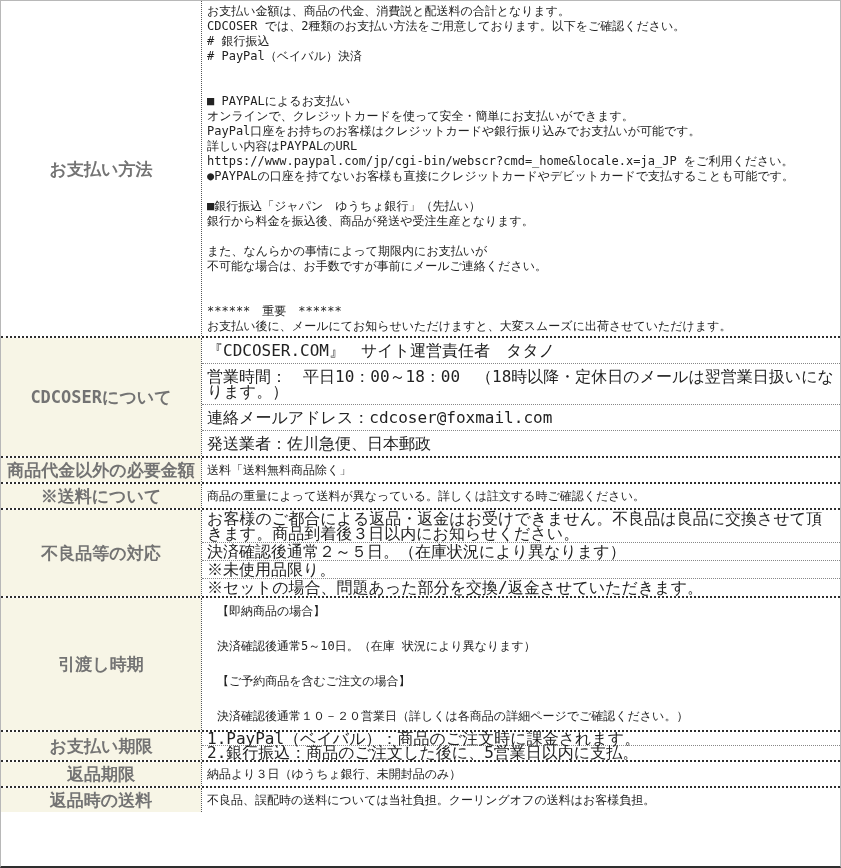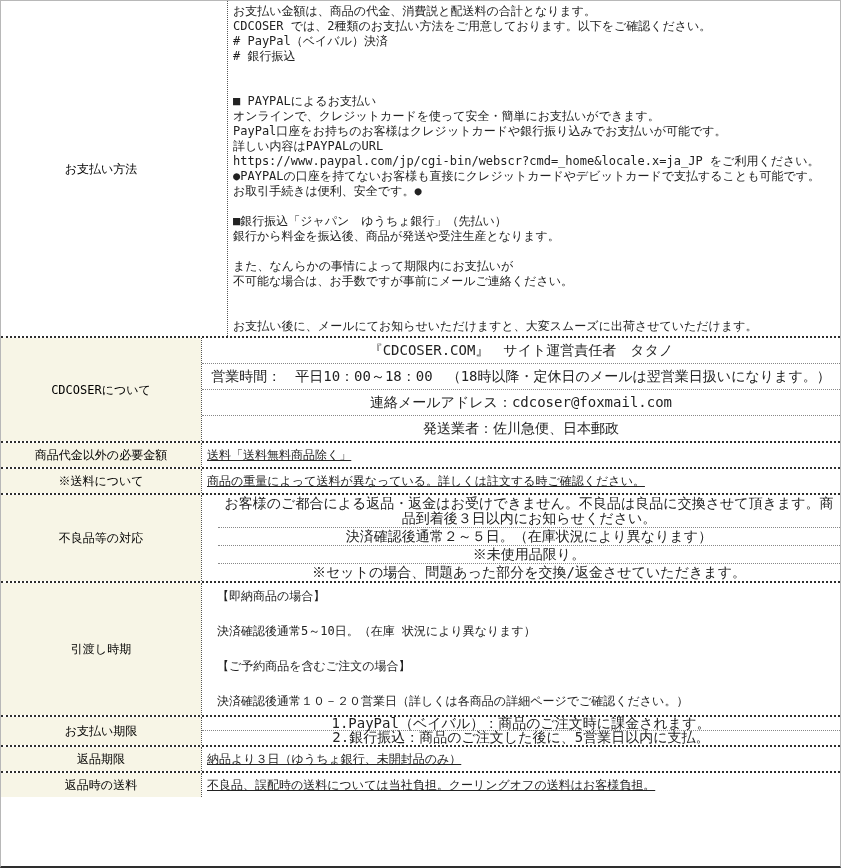--- a/index.html
+++ b/index.html
@@ -23,76 +23,76 @@
   }
   .row{display:flex;align-items:stretch;}
   .row + .row{border-top:2px dotted var(--border-dark);}
   .cell.label{
     flex:0 0 200px;
     width:200px;
     display:flex;
     align-items:center;
     justify-content:center;
     text-align:center;
-    font-weight:normal;
-    font-size:12px;
+    font-weight:bold;
+    font-size:17px;
     line-height:16px;
     padding:2px 6px;
     background:var(--label-bg);
-    color:#000000;
+    color:#737373;
   }
   .cell.label.label-white{background:#fff;}
   .cell.content{
     flex:1 1 auto;
     min-width:0;
     border-left:1px dotted #555;
     font-size:12px;
     color:var(--text);
     overflow-wrap:anywhere;
   }
-  .pad{padding:4px 5px;line-height:16px;text-decoration:underline;}
-  .pay-lines{padding:3px 5px 2px 5px;margin-left:26px;}
+  .pad{padding:4px 5px;line-height:16px;}
+  .pay-lines{padding:3px 5px 2px 5px;}
   .ln{min-height:15px;line-height:15px;font-size:12px;white-space:normal;}
   .delivery-lines{padding:5px 5px 4px 15px;}
   .ln-tall{min-height:17.5px;line-height:17.5px;}
-  .subrow{padding:5px 5px;font-size:14px;line-height:15px;text-align:center;}
+  .subrow{padding:5px 5px;font-size:16px;line-height:15px;}
   .subrow + .subrow{border-top:1px dotted var(--border-dot);}
-  .subrow.tight{padding:1px 5px;margin-left:16px;}
+  .subrow.tight{padding:1px 5px;}
   .subrow.xtight{padding:0 5px;line-height:13.5px;}
   .email-bold{font-weight:normal;}
 </style>
 </head>
 <body>
 
 <div class="tbl">
 
   <section class="row">
     <div class="cell label label-white">お支払い方法</div>
     <div class="cell content pay-lines">
         <div class="ln">お支払い金額は、商品の代金、消費説と配送料の合計となります。</div>
         <div class="ln">CDCOSER では、2種類のお支払い方法をご用意しております。以下をご確認ください。</div>
+        <div class="ln"># 銀行振込</div>
         <div class="ln"># PayPal（ベイバル）決済</div>
-        <div class="ln"># 銀行振込</div>
         <div class="ln"></div>
         <div class="ln"></div>
         <div class="ln">■ PAYPALによるお支払い</div>
         <div class="ln">オンラインで、クレジットカードを使って安全・簡単にお支払いができます。</div>
         <div class="ln">PayPal口座をお持ちのお客様はクレジットカードや銀行振り込みでお支払いが可能です。</div>
         <div class="ln">詳しい内容はPAYPALのURL</div>
         <div class="ln">https://www.paypal.com/jp/cgi-bin/webscr?cmd=_home&amp;locale.x=ja_JP をご利用ください。</div>
         <div class="ln">●PAYPALの口座を持てないお客様も直接にクレジットカードやデビットカードで支払することも可能です。</div>
-        <div class="ln">お取引手続きは便利、安全です。●</div>
         <div class="ln"></div>
         <div class="ln">■銀行振込「ジャパン　ゆうちょ銀行」（先払い）</div>
         <div class="ln">銀行から料金を振込後、商品が発送や受注生産となります。</div>
         <div class="ln"></div>
         <div class="ln">また、なんらかの事情によって期限内にお支払いが</div>
         <div class="ln">不可能な場合は、お手数ですが事前にメールご連絡ください。</div>
         <div class="ln"></div>
         <div class="ln"></div>
+        <div class="ln">******　重要　******</div>
         <div class="ln">お支払い後に、メールにてお知らせいただけますと、大変スムーズに出荷させていただけます。</div>
       </div>
   </section>
 
   <section class="row">
     <div class="cell label">CDCOSERについて</div>
     <div class="cell content">
       <div class="subrow">『CDCOSER.COM』　サイト運営責任者　タタノ</div>
       <div class="subrow">営業時間：　平日10：00～18：00　（18時以降・定休日のメールは翌営業日扱いになります。）</div>
       <div class="subrow">

